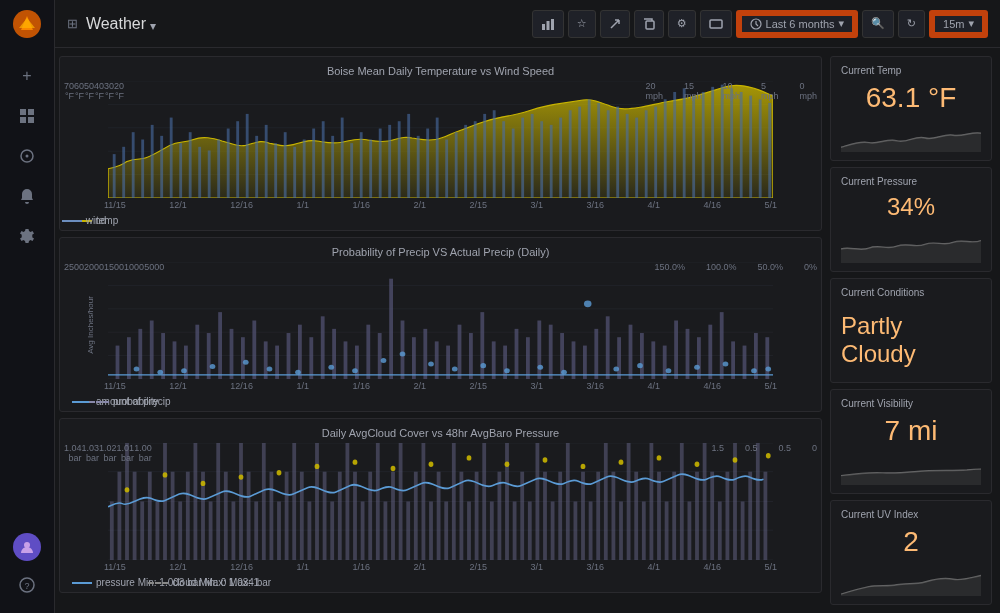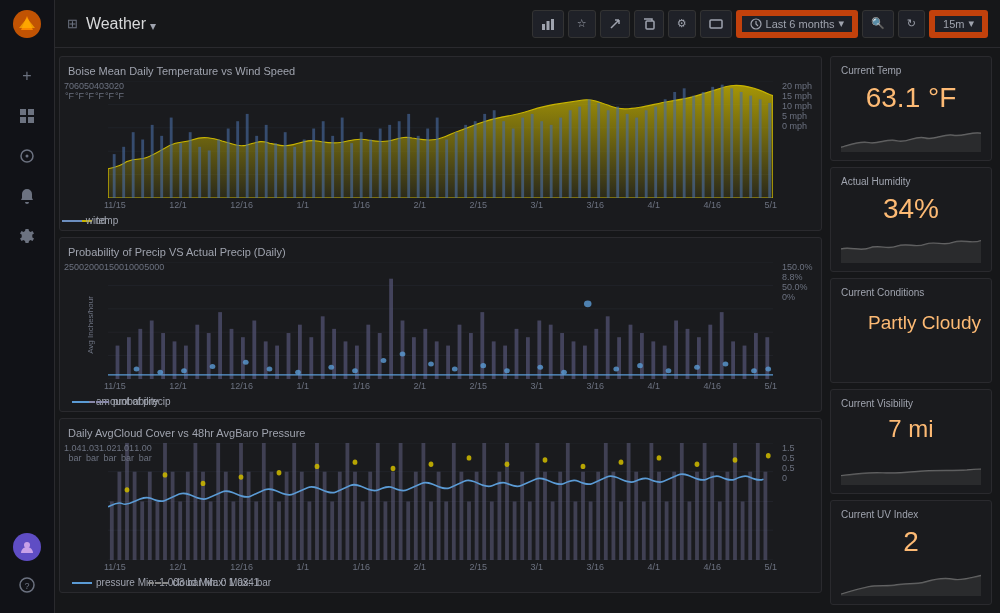--- a/index.html
+++ b/index.html
@@ -137,20 +137,21 @@
       border: 1px solid #2a2a2e;
       border-radius: 3px;
       margin-bottom: 6px;
       padding: 8px;
       position: relative;
       overflow: hidden;
     }
     .chart-panel:last-child { margin-bottom: 0; }
 
     .chart-title {
+      text-align: center;
       font-size: 11px;
       color: #9fa3ae;
       margin-bottom: 4px;
     }
 
     .chart-svg {
       width: 100%;
       height: calc(100% - 40px);
     }
 
@@ -227,26 +228,27 @@
       color: #6c7280;
       text-align: right;
       width: 35px;
     }
     .y-axis-right {
       position: absolute;
       right: 4px;
       top: 24px;
       bottom: 30px;
       display: flex;
-      flex-direction: column;
-      justify-content: flex-start;
+      flex-direction: row;
+      justify-content: flex-end;
       font-size: 9px;
       color: #6c7280;
       text-align: left;
       width: 35px;
+      gap: 21px;
     }
     .x-axis {
       position: absolute;
       bottom: 20px;
       left: 44px;
       right: 44px;
       display: flex;
       justify-content: space-between;
       font-size: 9px;
       color: #6c7280;
@@ -498,21 +500,21 @@
         <div class="y-axis-left">
           <span>2500</span>
             <span>2000</span>
             <span>1500</span>
             <span>1000</span>
             <span>500</span>
             <span>0</span>
         </div>
         <div class="y-axis-right">
           <span>150.0%</span>
-            <span>8.8%</span>
+            <span>100.0%</span>
             <span>50.0%</span>
             <span>0%</span>
         </div>
         <svg class="chart-svg" style="margin-left:40px; width:calc(100% - 80px);" viewBox="0 0 700 140" preserveAspectRatio="none">
 
           <line x1="0" y1="0" x2="700" y2="0" stroke="#2a2d37" stroke-width="0.5"></line>
           <line x1="0" y1="28" x2="700" y2="28" stroke="#2a2d37" stroke-width="0.5"></line>
           <line x1="0" y1="56" x2="700" y2="56" stroke="#2a2d37" stroke-width="0.5"></line>
           <line x1="0" y1="84" x2="700" y2="84" stroke="#2a2d37" stroke-width="0.5"></line>
           <line x1="0" y1="112" x2="700" y2="112" stroke="#2a2d37" stroke-width="0.5"></line>
@@ -804,36 +806,36 @@
       <div class="stat-card">
         <div class="stat-label">Current Temp</div>
         <div class="stat-value" style="font-size:28px;">63.1 °F</div>
         <svg class="stat-mini-chart" viewBox="0 0 150 30" preserveAspectRatio="none">
           <path d="M0,25 C10,22 20,18 30,20 C40,22 50,15 60,18 C70,21 80,12 90,15 C100,18 110,10 120,12 C130,14 140,8 150,10" fill="none" stroke="#888" stroke-width="1.5" opacity="0.7"></path>
           <path d="M0,25 C10,22 20,18 30,20 C40,22 50,15 60,18 C70,21 80,12 90,15 C100,18 110,10 120,12 C130,14 140,8 150,10 L150,30 L0,30 Z" fill="#444" opacity="0.4"></path>
         </svg>
       </div>
 
       <div class="stat-card">
-        <div class="stat-label">Actual Humidity</div>
-        <div class="stat-value" style="font-size:28px;">34%</div>
+        <div class="stat-label">Current Pressure</div>
+        <div class="stat-value" style="font-size:24px;">34%</div>
         <svg class="stat-mini-chart" viewBox="0 0 150 30" preserveAspectRatio="none">
           <path d="M0,15 C10,12 20,18 30,14 C40,10 50,16 60,12 C70,8 80,14 90,10 C100,6 110,12 120,8 C130,4 140,10 150,6" fill="none" stroke="#888" stroke-width="1.5" opacity="0.7"></path>
           <path d="M0,15 C10,12 20,18 30,14 C40,10 50,16 60,12 C70,8 80,14 90,10 C100,6 110,12 120,8 C130,4 140,10 150,6 L150,30 L0,30 Z" fill="#444" opacity="0.4"></path>
         </svg>
       </div>
 
       <div class="stat-card">
         <div class="stat-label">Current Conditions</div>
-        <div class="stat-value" style="font-size:19px; text-align:right; padding-top:8px;">Partly Cloudy</div>
+        <div class="stat-value" style="font-size:24px; text-align:left; padding-top:8px;">Partly Cloudy</div>
       </div>
 
       <div class="stat-card">
         <div class="stat-label">Current Visibility</div>
-        <div class="stat-value" style="font-size:24px;">7 mi</div>
+        <div class="stat-value" style="font-size:28px;">7 mi</div>
         <svg class="stat-mini-chart" viewBox="0 0 150 30" preserveAspectRatio="none">
           <path d="M0,20 C15,18 30,16 45,17 C60,18 75,16 90,15 C105,14 120,15 135,14 C142,13 148,13 150,13" fill="none" stroke="#888" stroke-width="1.5" opacity="0.7"></path>
           <path d="M0,20 C15,18 30,16 45,17 C60,18 75,16 90,15 C105,14 120,15 135,14 C142,13 148,13 150,13 L150,30 L0,30 Z" fill="#444" opacity="0.4"></path>
         </svg>
       </div>
 
       <div class="stat-card">
         <div class="stat-label">Current UV Index</div>
         <div class="stat-value" style="font-size:28px;">2</div>
         <svg class="stat-mini-chart" viewBox="0 0 150 30" preserveAspectRatio="none">

